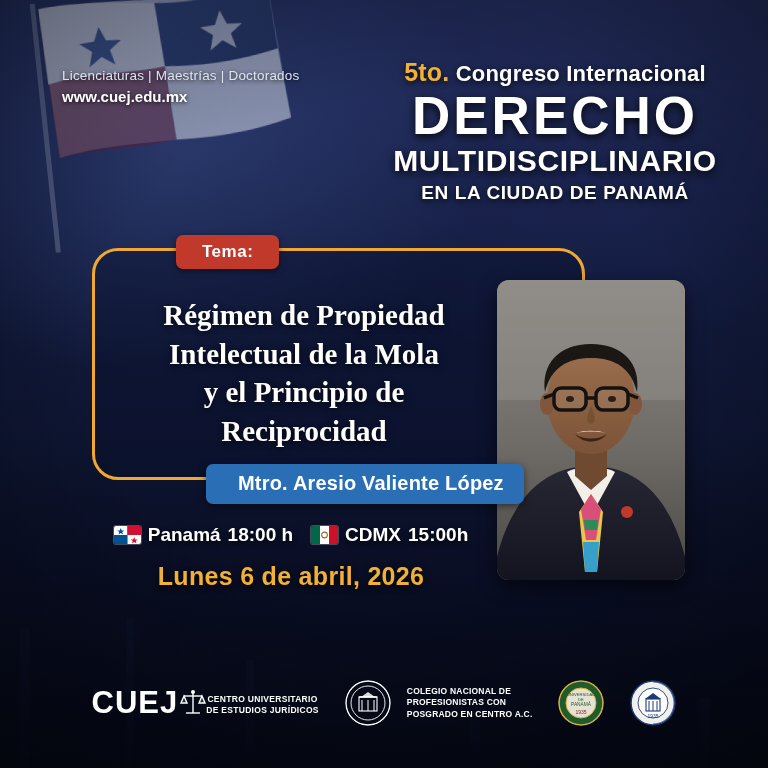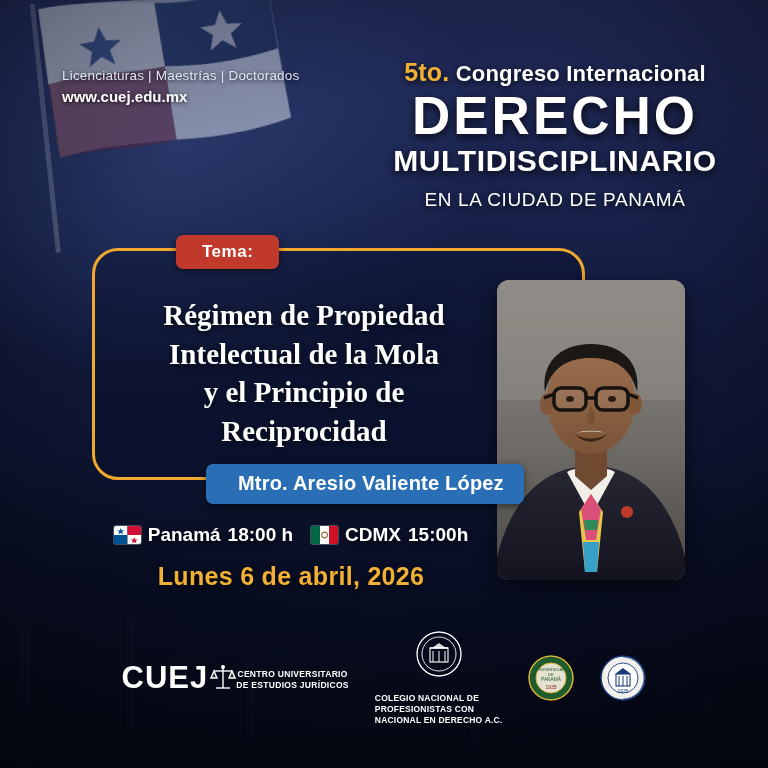--- a/index.html
+++ b/index.html
@@ -61,22 +61,22 @@
     font-size: 53px; font-weight: bold; letter-spacing: 3px;
     margin-top: 2px; line-height: 1.02;
     text-shadow: 0 3px 9px rgba(0,0,0,0.85);
   }
   .h-mid {
     font-size: 30px; font-weight: bold; letter-spacing: 0.6px;
     margin-top: 2px; line-height: 1.05;
     text-shadow: 0 3px 8px rgba(0,0,0,0.85);
   }
   .h-sub {
-    font-size: 19px; font-weight: normal; letter-spacing: 0.6px;
-    margin-top: 12px;
+    font-size: 19px; font-weight: bold; letter-spacing: 0.6px;
+    margin-top: 5px;
     text-shadow: 0 2px 6px rgba(0,0,0,0.85);
   }
 
   
   .card {
     position: absolute; left: 92px; top: 248px;
     width: 493px; height: 232px;
     border: 3px solid #f0a830;
     border-radius: 26px;
     background: rgba(10,16,42,0.34);
@@ -135,21 +135,21 @@
   }
 
   
   .footer {
     position: absolute; left: 0; right: 0; bottom: 42px;
     display: flex; align-items: center; justify-content: center; gap: 26px;
   }
   .logo-cuej { display:flex; flex-direction: row; align-items: center; color:#fff; }
   .cuej-word { font-size: 31px; font-weight: bold; letter-spacing: 1px; display:flex; align-items:center; }
   .cuej-sub { font-size: 8.5px; font-weight: bold; line-height: 1.25; text-align:center; margin-top: 3px; letter-spacing: 0.3px;}
-  .logo-cnp { display:flex; align-items:center; gap: 16px; color:#fff;flex-direction:column; }
+  .logo-cnp { display:flex; align-items:center; gap: 16px; color:#fff; }
   .cnp-text { font-size: 8.5px; font-weight: bold; line-height: 1.3; letter-spacing: 0.2px; }
   .seal { width: 46px; height: 46px; border-radius: 50%; }
 </style>
 </head>
 <body>
 
 <div class="poster">
 
   <svg class="flag" viewBox="0 0 300 250">
     <defs>
@@ -351,21 +351,21 @@
         <rect x="14" y="17" width="18" height="14" fill="none" stroke="#ffffff" stroke-width="1.1"></rect>
         <line x1="14" y1="17" x2="32" y2="17" stroke="#ffffff" stroke-width="1.6"></line>
         <line x1="17" y1="20" x2="17" y2="31" stroke="#ffffff" stroke-width="1"></line>
         <line x1="23" y1="20" x2="23" y2="31" stroke="#ffffff" stroke-width="1"></line>
         <line x1="29" y1="20" x2="29" y2="31" stroke="#ffffff" stroke-width="1"></line>
         <polygon points="23,12 30,17 16,17" fill="#ffffff" opacity="0.85"></polygon>
       </svg>
       <div class="cnp-text">
         <div>COLEGIO NACIONAL DE</div>
         <div>PROFESIONISTAS CON</div>
-        <div>NACIONAL EN DERECHO A.C.</div>
+        <div>POSGRADO EN CENTRO A.C.</div>
       </div>
     </div>
 
     <svg class="seal" viewBox="0 0 46 46">
       <circle cx="23" cy="23" r="22" fill="#1e5c2e" stroke="#d8b03a" stroke-width="1.6"></circle>
       <circle cx="23" cy="23" r="15" fill="#e6e2d3" stroke="#d8b03a" stroke-width="1"></circle>
       <text x="23" y="16" text-anchor="middle" font-size="4.2" fill="#1e5c2e" font-family="Liberation Sans, sans-serif">UNIVERSIDAD</text>
       <text x="23" y="21" text-anchor="middle" font-size="4.2" fill="#1e5c2e" font-family="Liberation Sans, sans-serif">DE</text>
       <text x="23" y="26" text-anchor="middle" font-size="4.8" fill="#1e5c2e" font-family="Liberation Sans, sans-serif">PANAMÁ</text>
       <text x="23" y="34" text-anchor="middle" font-size="5" fill="#8a1a1a" font-family="Liberation Sans, sans-serif">1935</text>

